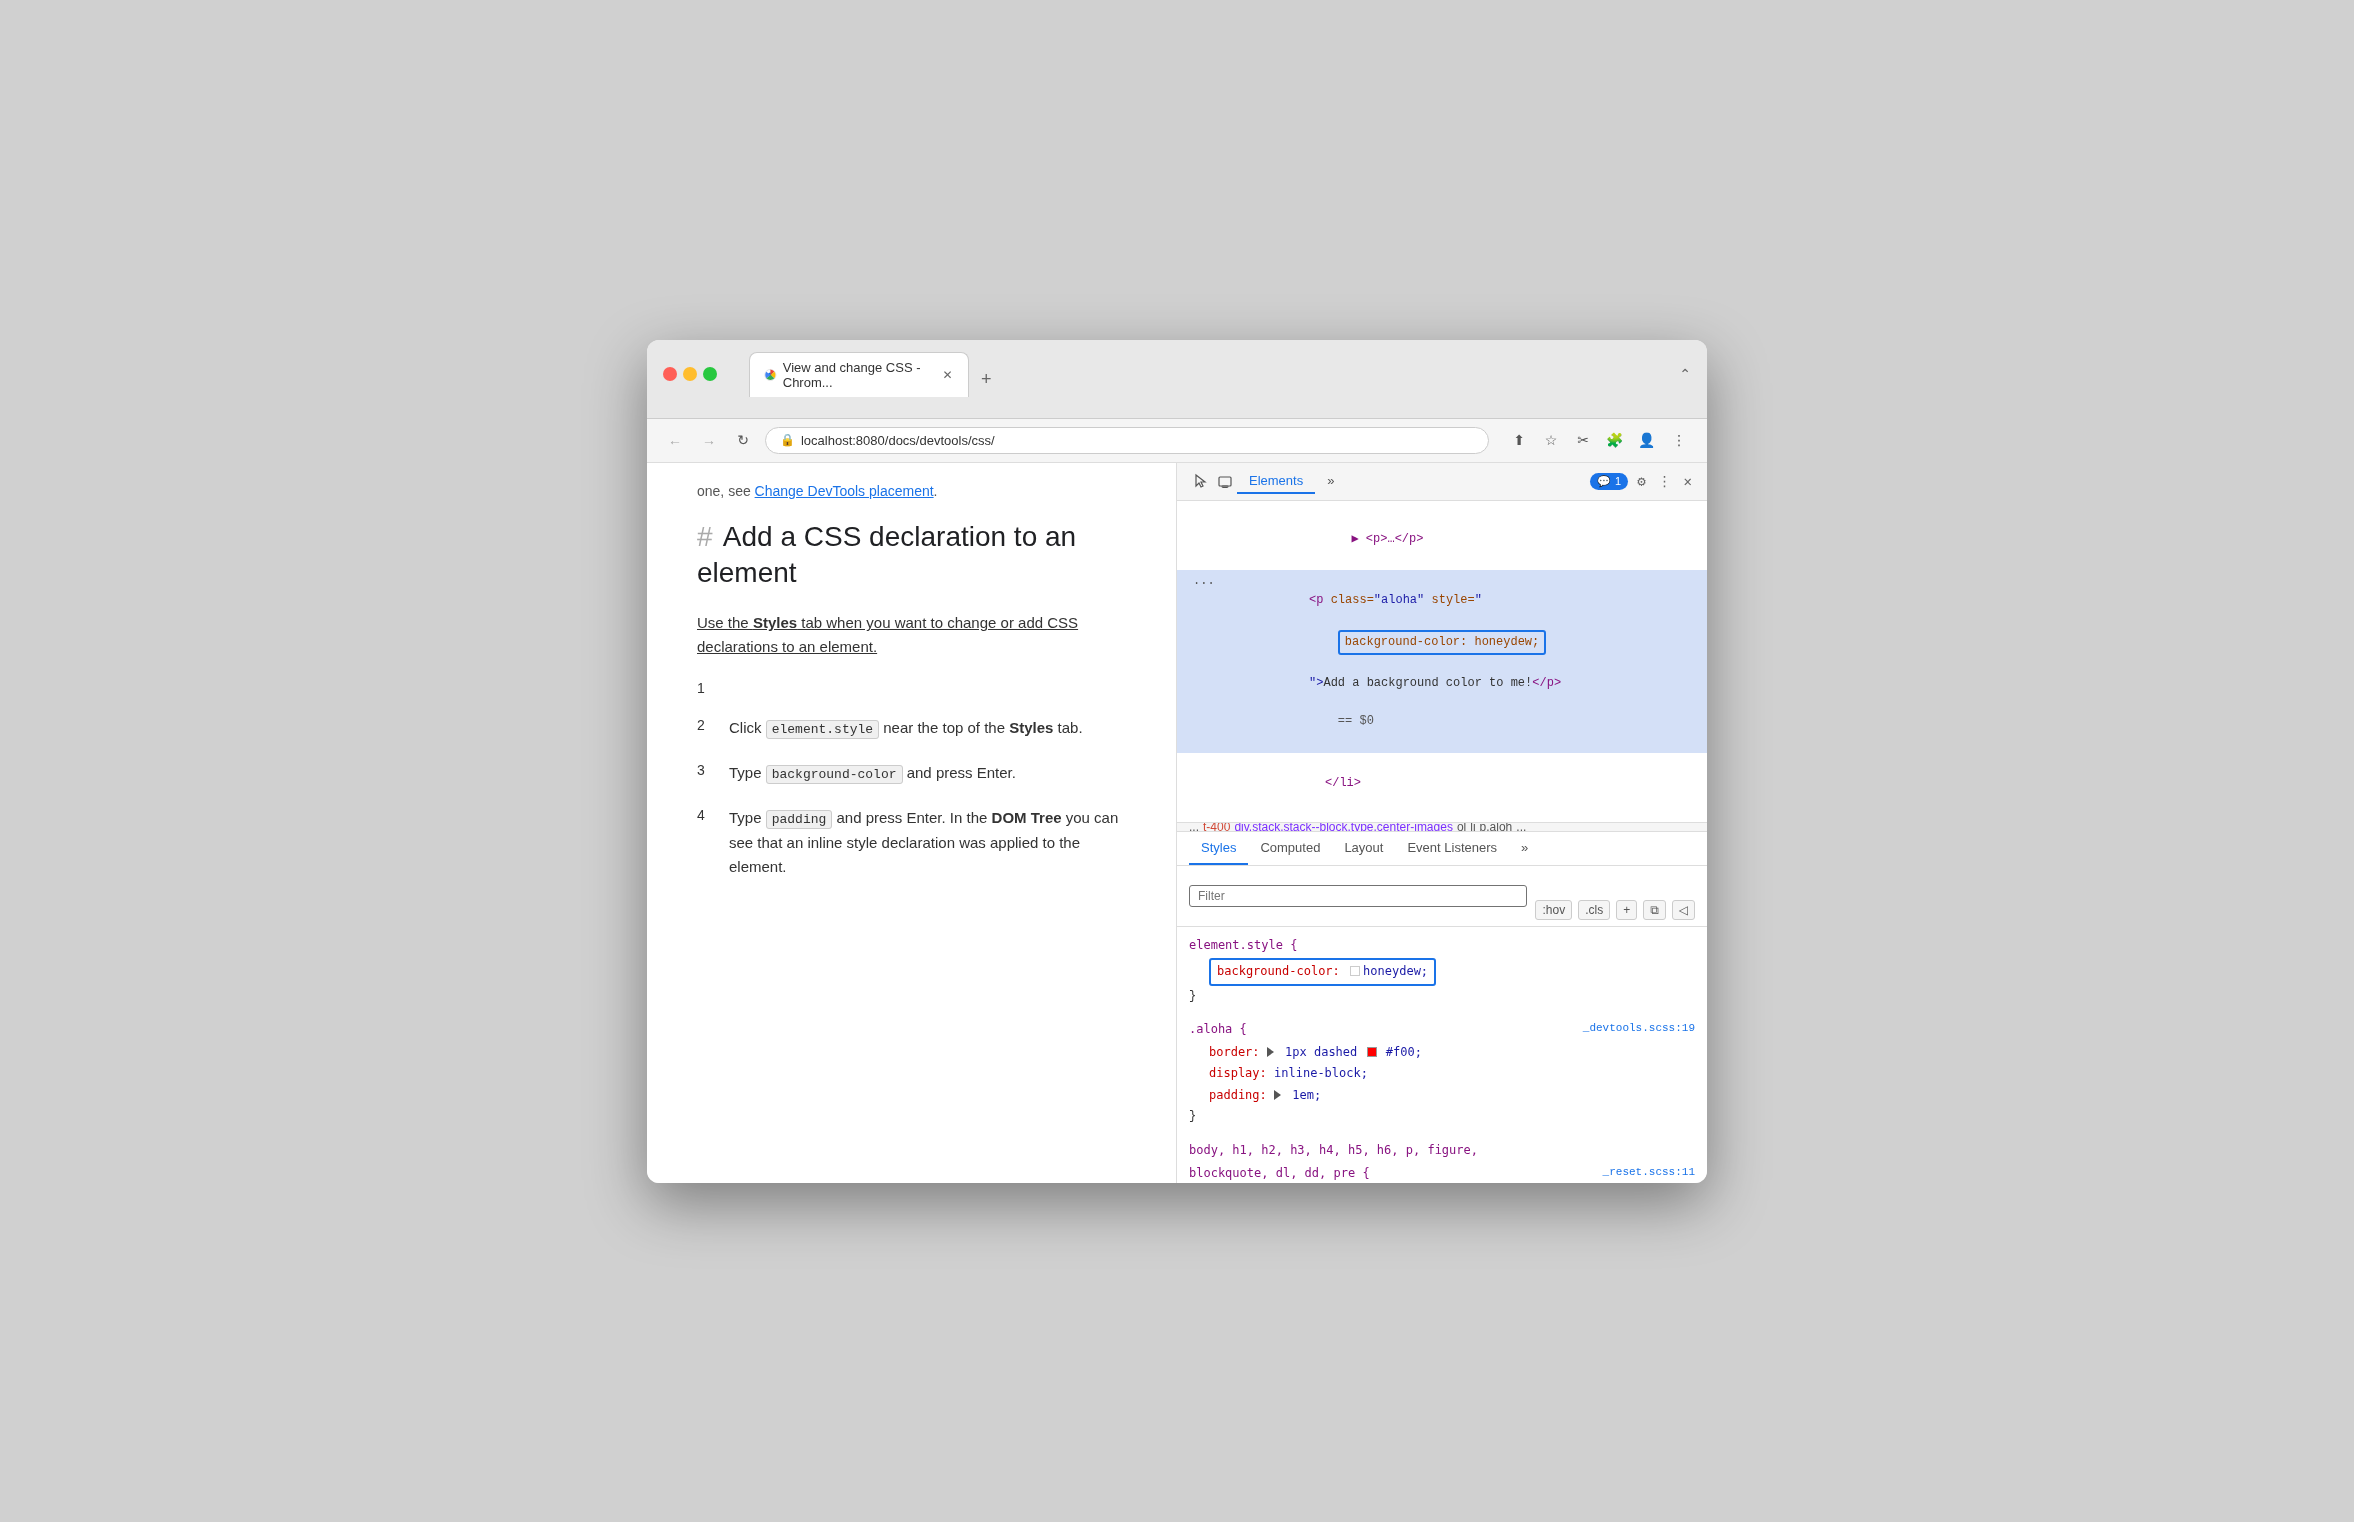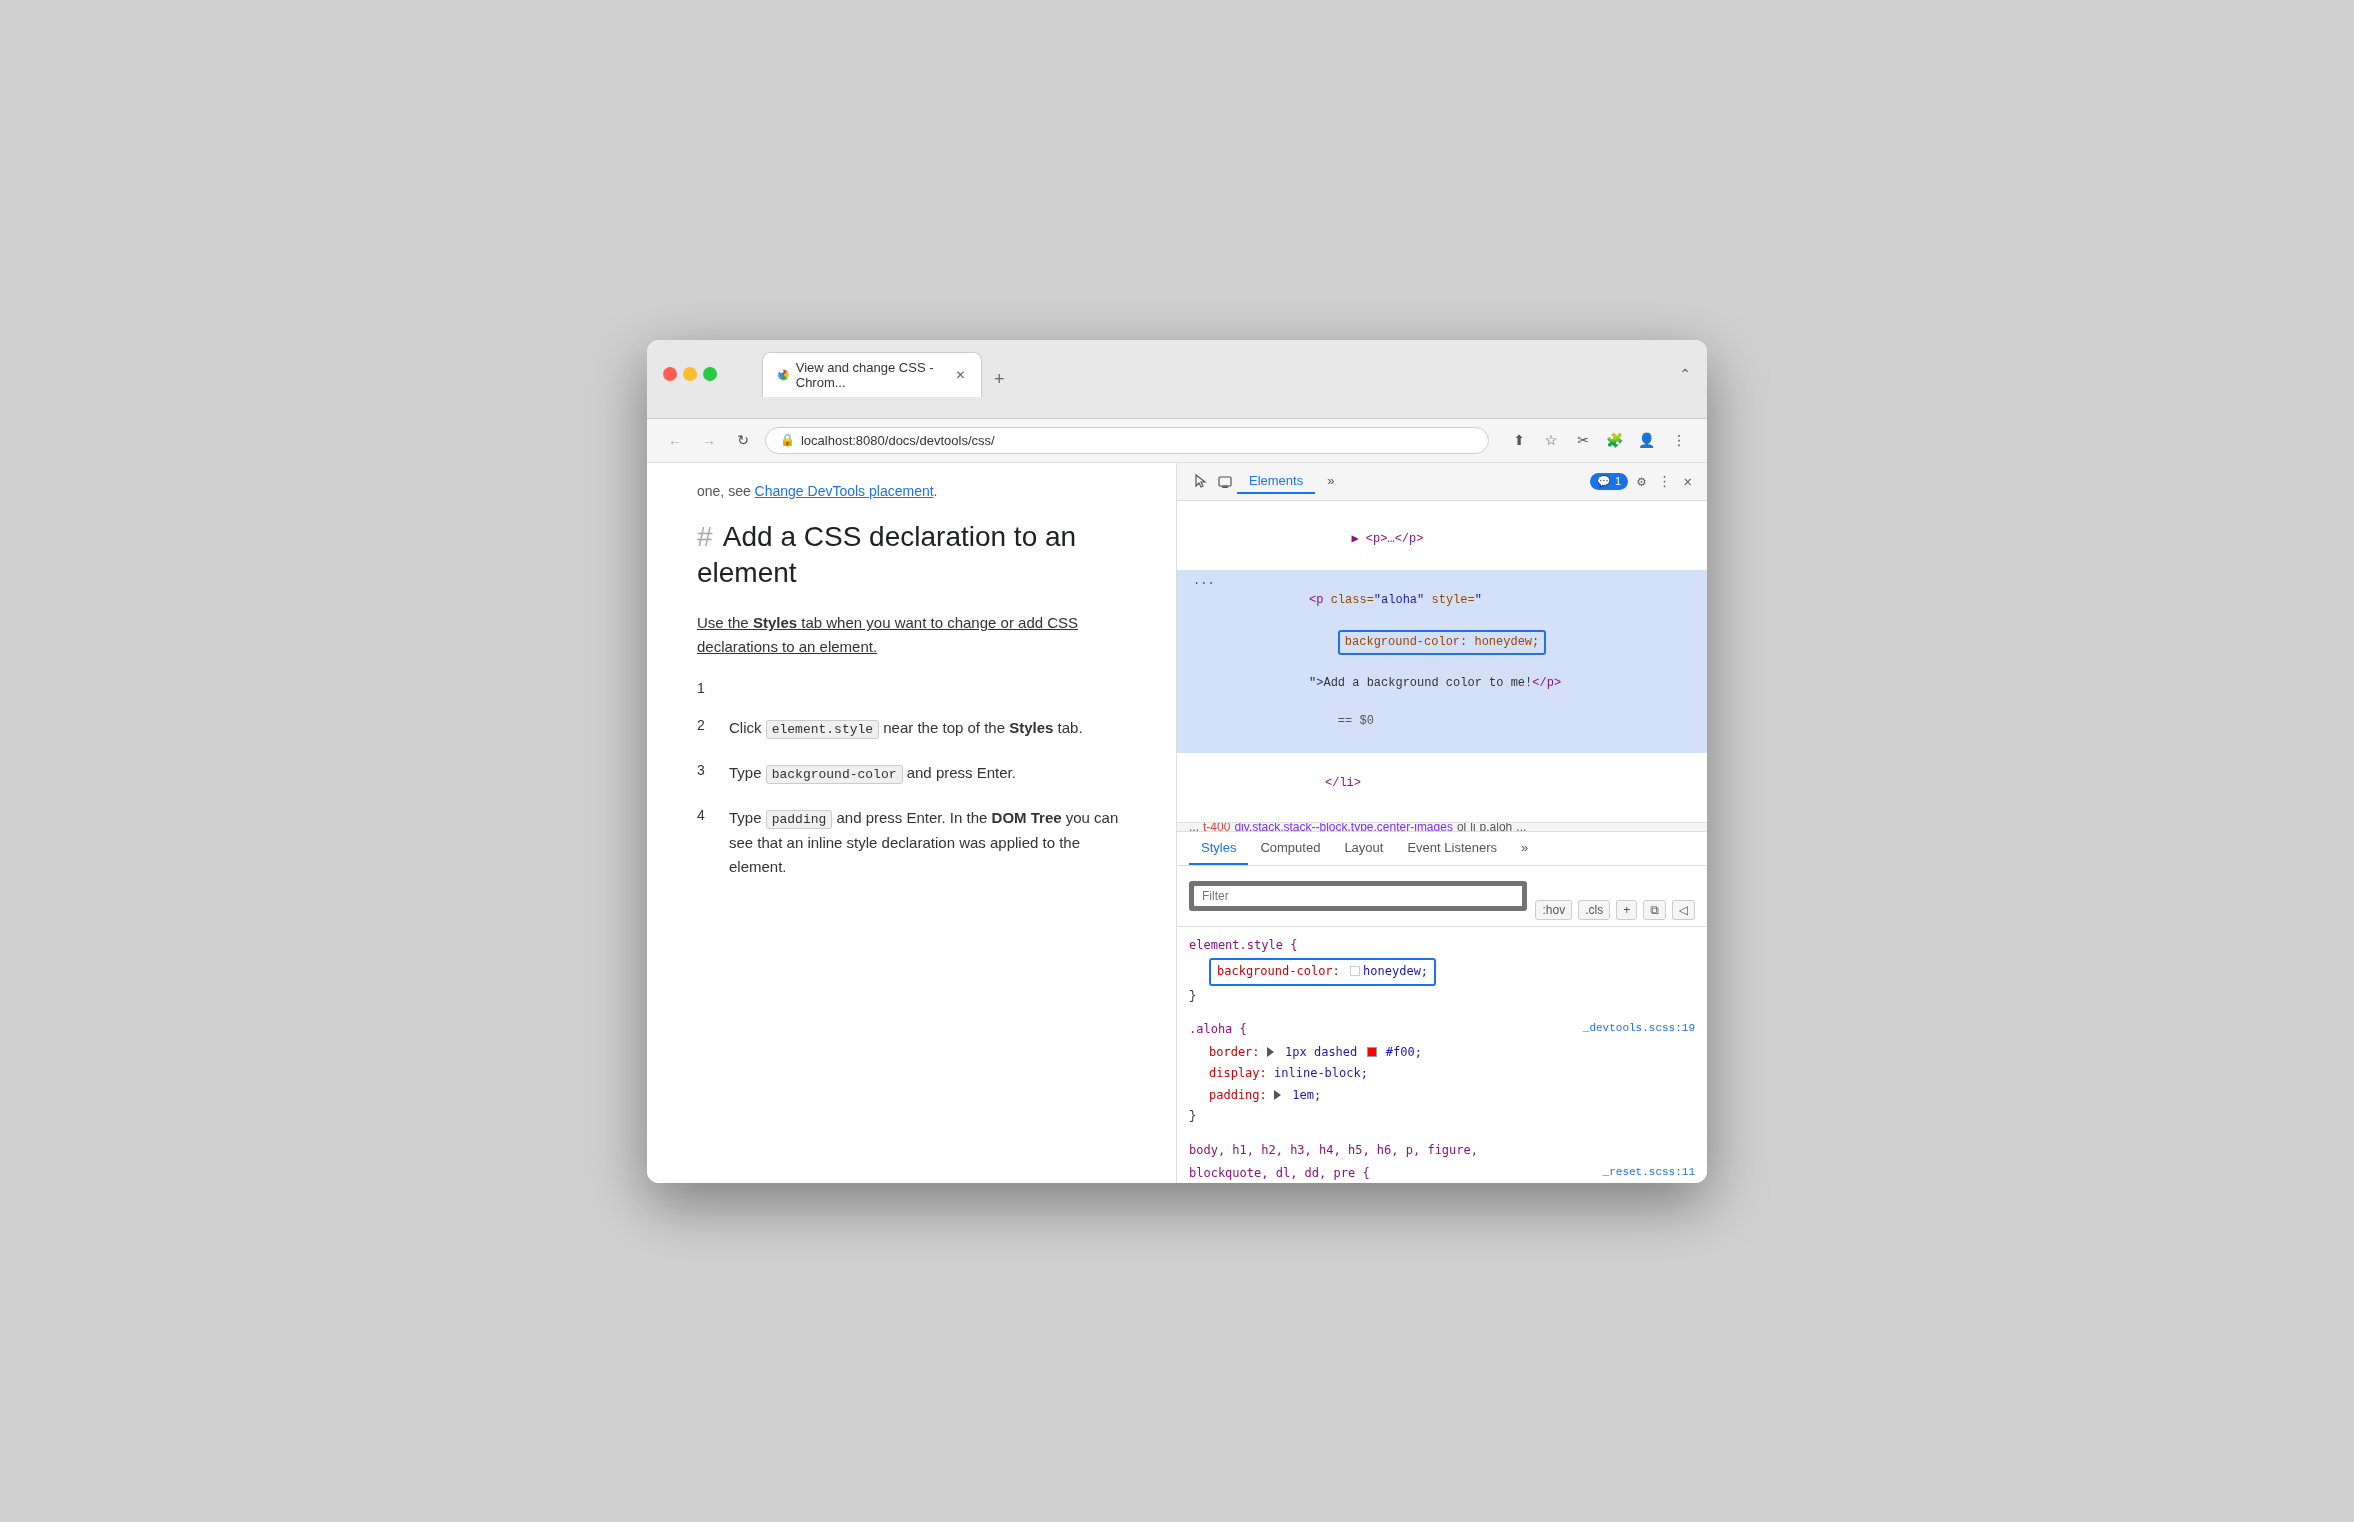--- a/index.html
+++ b/index.html
@@ -23,21 +23,21 @@
     
     .title-bar {
       background: #e8e8e8;
       padding: 12px 16px 0;
       border-bottom: 1px solid #ccc;
     }
 
     .title-bar-top {
       display: flex;
       align-items: center;
-      gap: 25px;
+      gap: 12px;
       margin-bottom: 21px;
     }
 
     .traffic-lights {
       display: flex;
       gap: 6px;
       align-items: center;
     }
 
     .traffic-light {
@@ -400,21 +400,21 @@
       display: flex;
       align-items: center;
       padding: 6px 12px;
       border-bottom: 1px solid #ddd;
       gap: 8px;
       background: #fff;
     }
 
     .styles-filter-input {
       flex: 1;
-      border: 5px solid #737373;
+      border: 1px solid #737373;
       border-radius: 3px;
       padding: 3px 8px;
       font-size: 12px;
       color: #333;
       background: #fff;
     }
 
     .styles-filter-right {
       display: flex;
       gap: 6px;

